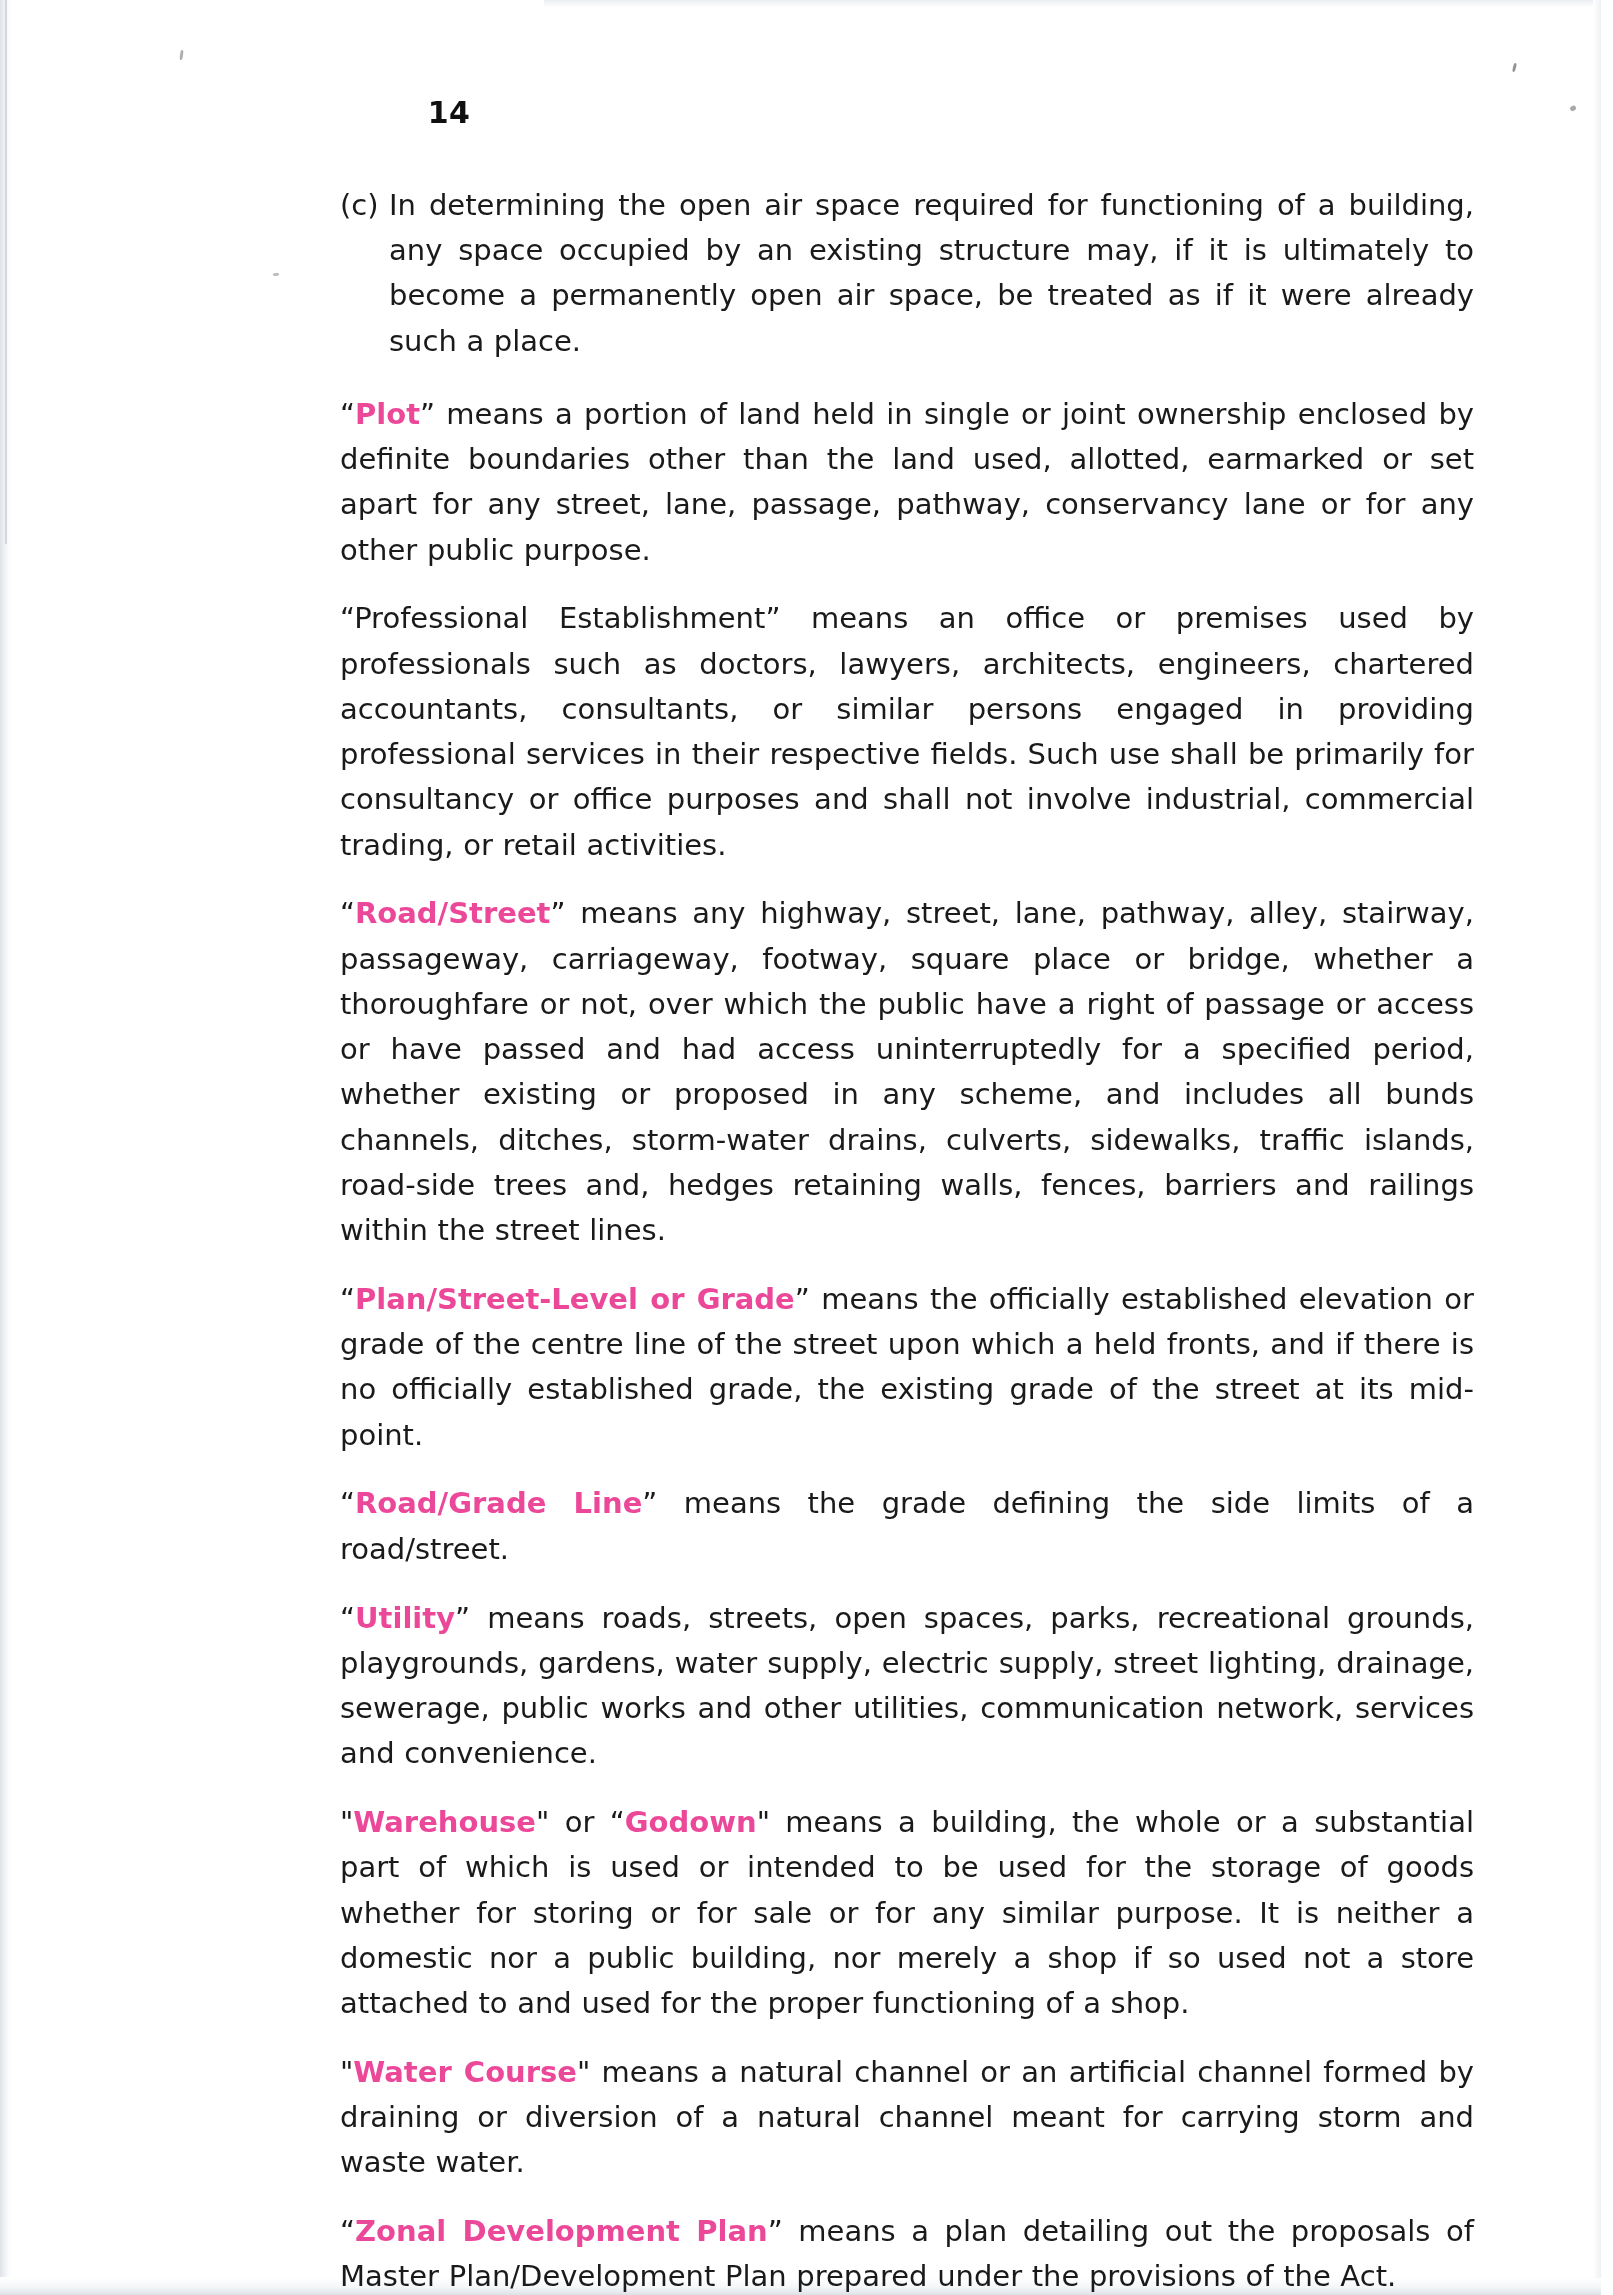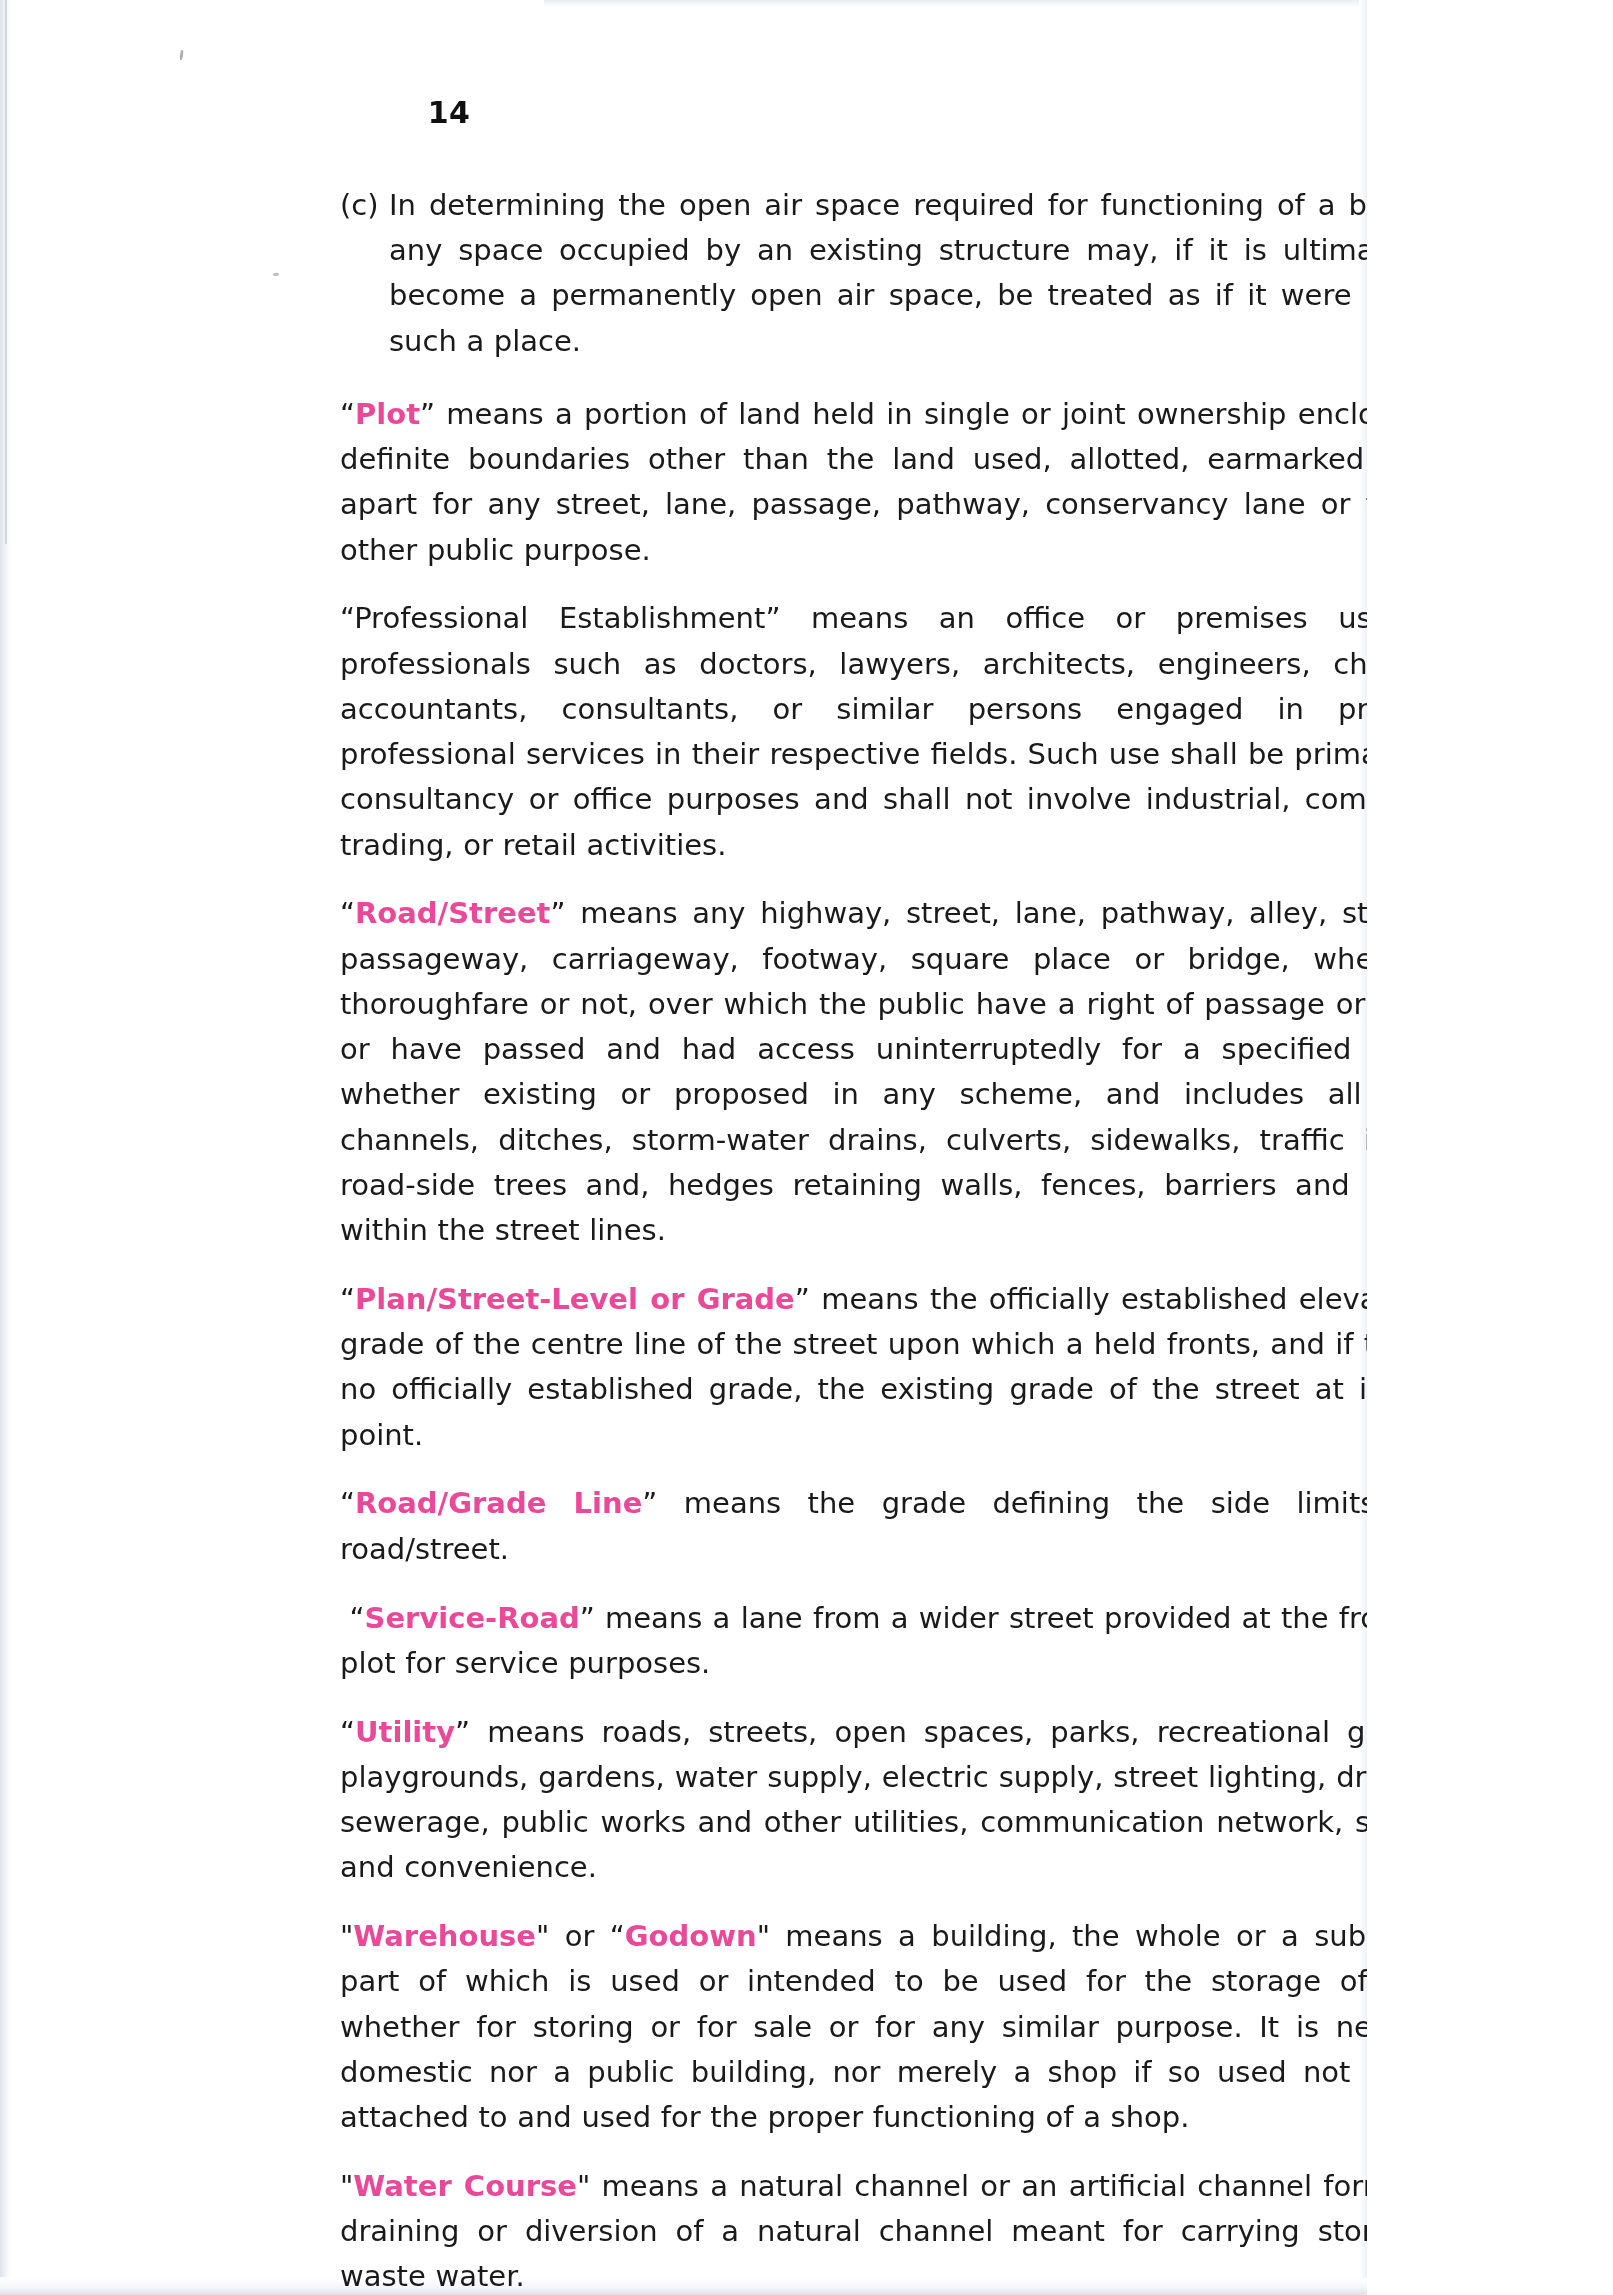--- a/index.html
+++ b/index.html
@@ -4,21 +4,21 @@
 <title>Scanned Document Page 14</title>
 <style>
   html, body {
     margin: 0;
     padding: 0;
     background: #ffffff;
   }
 
   #page {
     position: relative;
-    width: 1367px;
+    width: 1601px;
     height: 2295px;
     background: #ffffff;
     overflow: hidden;
     font-family: "DejaVu Sans", sans-serif;
     color: #131313;
     box-sizing: border-box;
   }
 
   
   .scan-edge-left {
@@ -151,21 +151,20 @@
 
   <div id="page-number">14</div>
 
   <div id="body-block">
       <p class="para clause"><span class="marker">(c)</span><span>In determining the open air space required for functioning of a building, any space occupied by an existing structure may, if it is ultimately to become a permanently open air space, be treated as if it were already such a place.</span></p>
       <p class="para"><span>“<b>Plot</b>”</span><span> means a portion of land held in single or joint ownership enclosed by definite boundaries other than the land used, allotted, earmarked or set apart for any street, lane, passage, pathway, conservancy lane or for any other public purpose.</span></p>
       <p class="para"><span>“<span>Professional Establishment</span>”</span><span> means an office or premises used by professionals such as doctors, lawyers, architects, engineers, chartered accountants, consultants, or similar persons engaged in providing professional services in their respective fields. Such use shall be primarily for consultancy or office purposes and shall not involve industrial, commercial trading, or retail activities.</span></p>
       <p class="para"><span>“<b>Road/Street</b>”</span><span> means any highway, street, lane, pathway, alley, stairway, passageway, carriageway, footway, square place or bridge, whether a thoroughfare or not, over which the public have a right of passage or access or have passed and had access uninterruptedly for a specified period, whether existing or proposed in any scheme, and includes all bunds channels, ditches, storm-water drains, culverts, sidewalks, traffic islands, road-side trees and, hedges retaining walls, fences, barriers and railings within the street lines.</span></p>
       <p class="para"><span>“<b>Plan/Street-Level or Grade</b>”</span><span> means the officially established elevation or grade of the centre line of the street upon which a held fronts, and if there is no officially established grade, the existing grade of the street at its mid-point.</span></p>
       <p class="para"><span>“<b>Road/Grade Line</b>”</span><span> means the grade defining the side limits of a road/street.</span></p>
-      <p class="para lead-space"><span>“<b>Service-Road</b>”</span><span> means a lane from a wider street provided at the front of a plot for service purposes.</span></p>
       <p class="para"><span>“<b>Utility</b>”</span><span> means roads, streets, open spaces, parks, recreational grounds, playgrounds, gardens, water supply, electric supply, street lighting, drainage, sewerage, public works and other utilities, communication network, services and convenience.</span></p>
       <p class="para"><span>"<b>Warehouse</b>"</span><span> or </span><span>“<b>Godown</b>"</span><span> means a building, the whole or a substantial part of which is used or intended to be used for the storage of goods whether for storing or for sale or for any similar purpose. It is neither a domestic nor a public building, nor merely a shop if so used not a store attached to and used for the proper functioning of a shop.</span></p>
       <p class="para"><span>"<b>Water Course</b>"</span><span> means a natural channel or an artificial channel formed by draining or diversion of a natural channel meant for carrying storm and waste water.</span></p>
       <p class="para"><span>“<b>Zonal Development Plan</b>”</span><span> means a plan detailing out the proposals of Master Plan/Development Plan prepared under the provisions of the Act.</span></p>
     </div>
 
 </div>
 
 
 </body></html>

